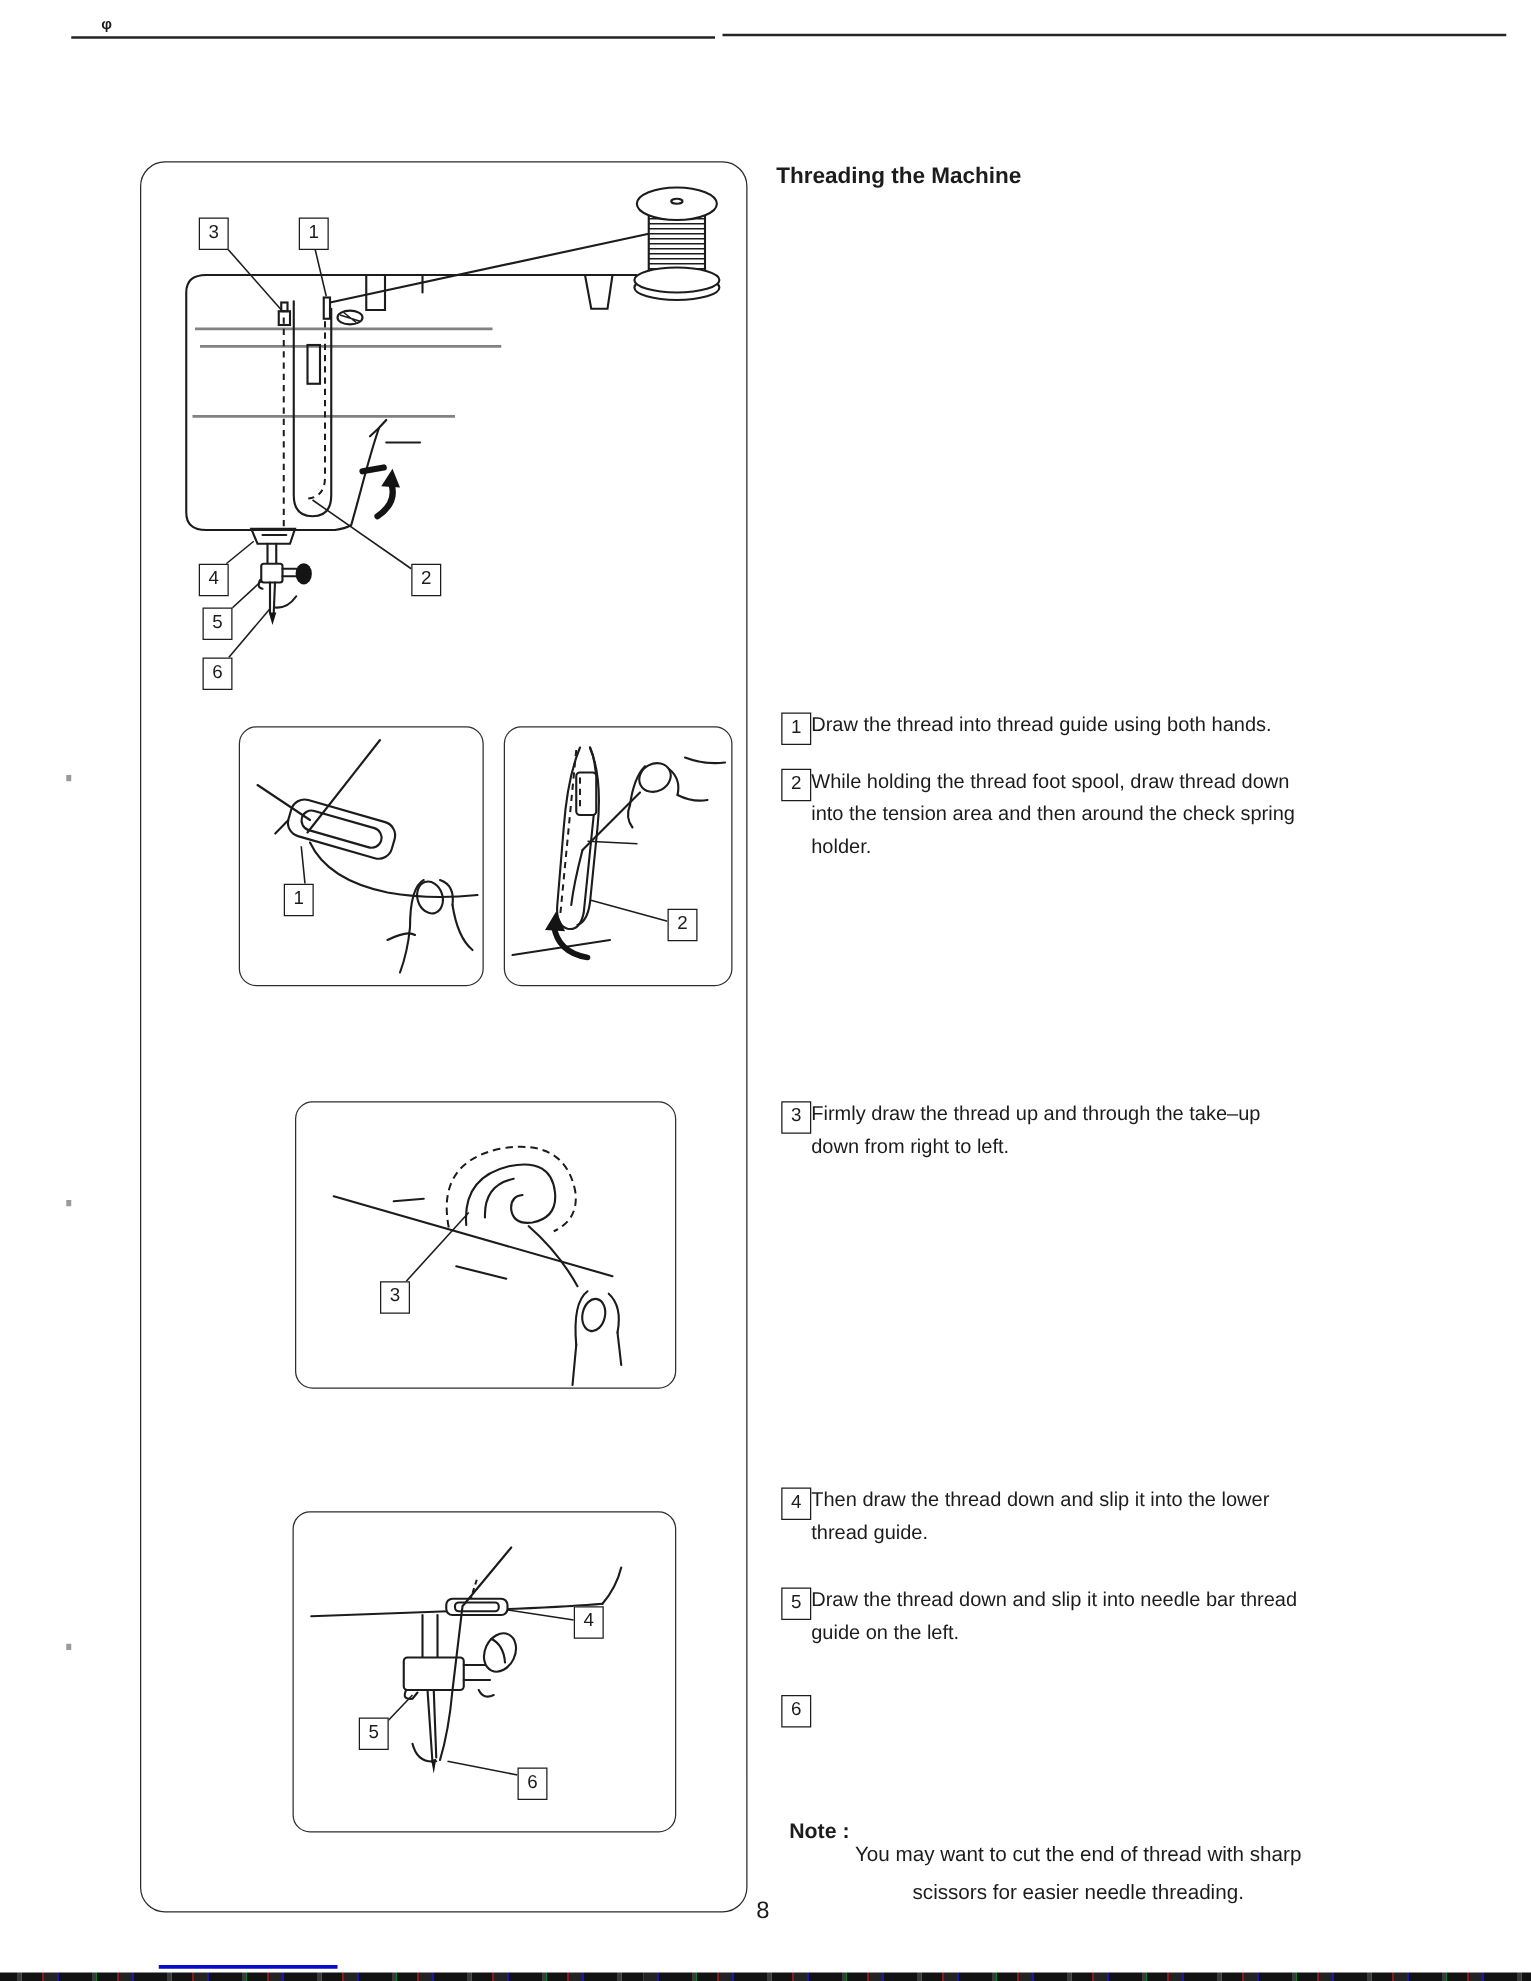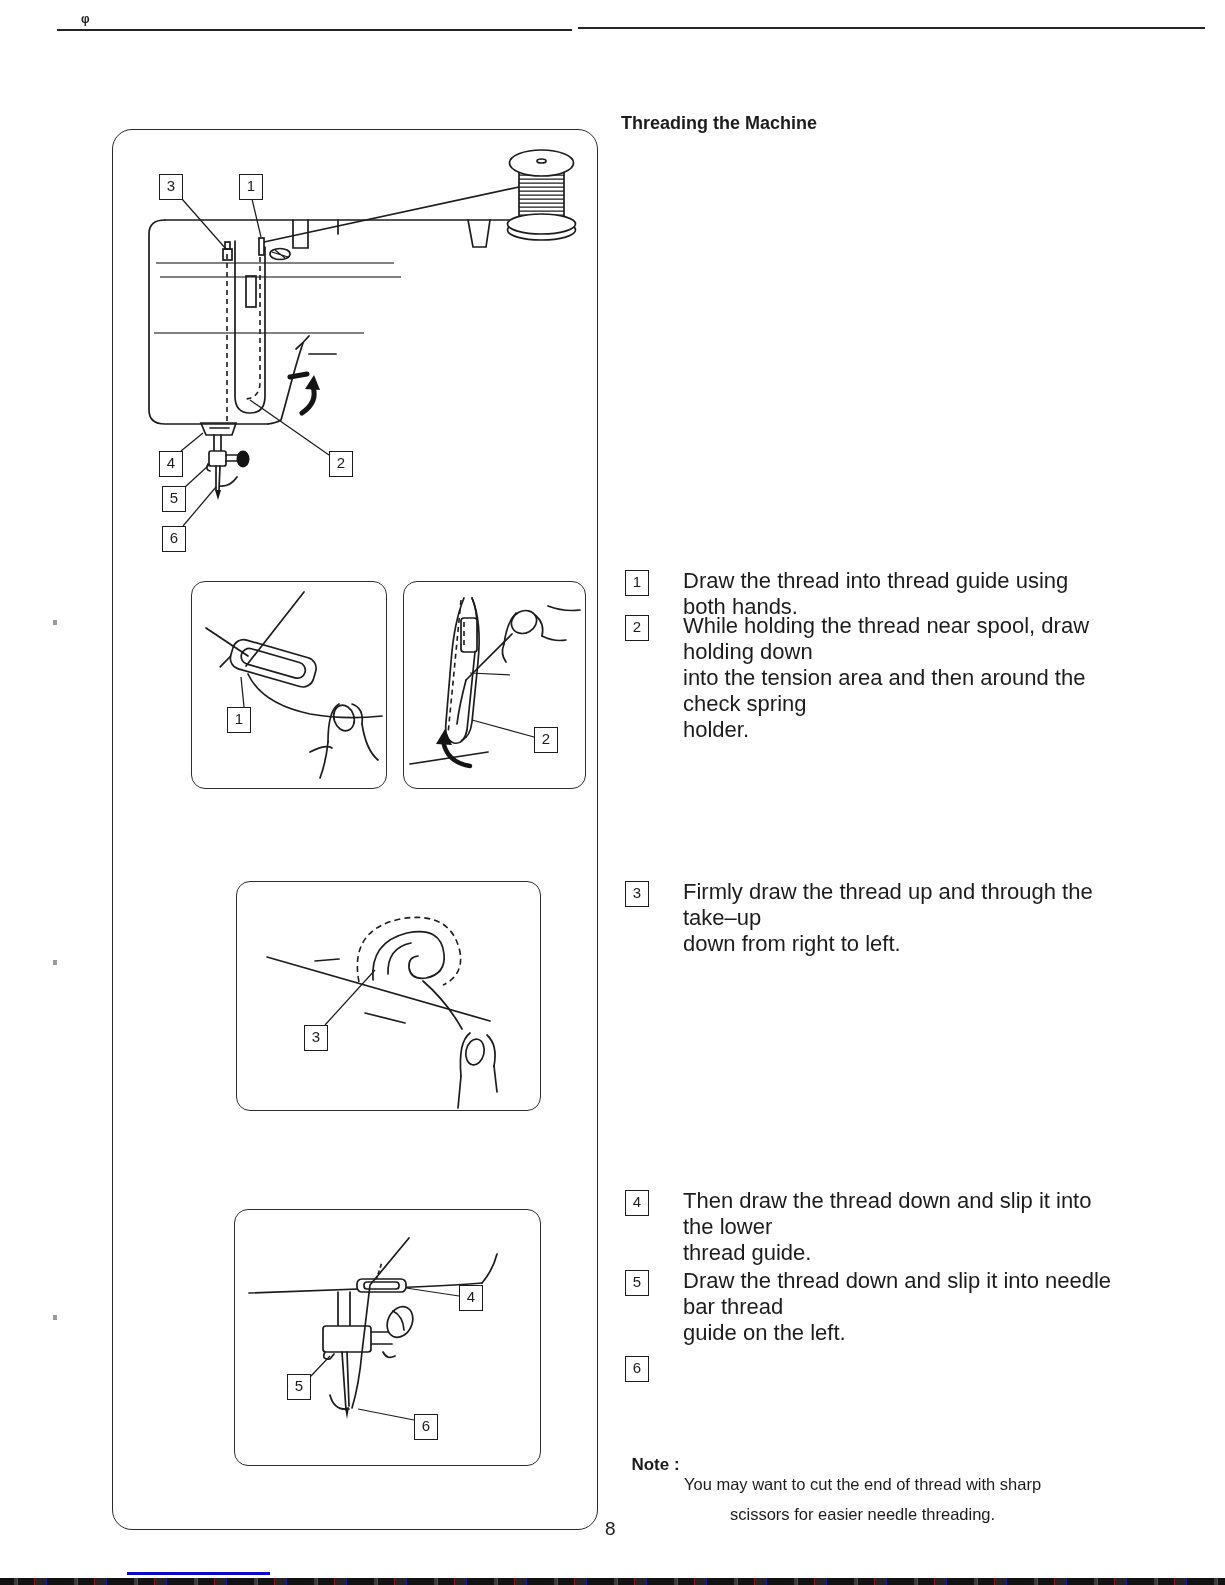--- a/index.html
+++ b/index.html
@@ -3,26 +3,26 @@
 <meta charset="utf-8">
 <style>
   html,body{margin:0;padding:0;background:#e8e8e8;}
   .page{position:relative;width:1225px;height:1585px;background:#ffffff;overflow:hidden;
         font-family:"Liberation Sans",sans-serif;color:#1c1c1c;}
   .rule{position:absolute;background:#242424;}
   .panel{position:absolute;border:1.8px solid #2a2a2a;border-radius:20px;background:#fff;}
   .figpanel{position:absolute;border:1.6px solid #2e2e2e;border-radius:14px;background:#fff;}
   .co{position:absolute;width:22px;height:24px;border:1.7px solid #1c1c1c;background:#fff;
       text-align:center;font:15px/22px "Liberation Sans",sans-serif;z-index:3;}
-  .title{position:absolute;left:621px;top:113px;font-size:18px;font-weight:bold;}
+  .title{position:absolute;left:621px;top:130px;font-size:18px;font-weight:bold;}
   .intro{position:absolute;left:621px;top:170px;font-size:16.5px;line-height:25.7px;white-space:pre-line;}
   .step{position:absolute;left:625px;display:flex;align-items:flex-start;}
   .cbox{flex:0 0 auto;width:22px;height:24px;border:1.7px solid #1c1c1c;background:#fff;
         text-align:center;font:15px/22px "Liberation Sans",sans-serif;}
-  .stext{margin-left:34px;margin-top:-2px;width:430px;font-size:22px;line-height:26px;white-space:pre-line;}
+  .stext{margin-top:-2px;width:430px;font-size:16px;line-height:26px;white-space:pre-line;}
   .noterow{position:absolute;left:627px;top:1450px;display:flex;text-align:center;}
   .nlabel{flex:0 0 auto;width:57px;font-size:17px;font-weight:bold;line-height:29px;}
   .ntext{font-size:16.5px;line-height:29.5px;white-space:pre-line;margin-top:20px;}
   .pagenum{position:absolute;left:605px;top:1518px;font-size:19px;}
   .ornament{position:absolute;left:81px;top:12px;font-size:12px;font-weight:bold;}
   .dot{position:absolute;width:4px;height:5px;background:#9a9a9a;}
   .blueline{position:absolute;left:127px;top:1572px;width:143px;height:2.5px;background:#0a0acc;}
   .noisestrip{position:absolute;left:0;top:1578px;width:1225px;height:7px;
       background:repeating-linear-gradient(90deg,#121212 0 14px,#3a3a3a 14px 17px,#0a7a2a 17px 18px,
       #121212 18px 34px,#8a1a1a 34px 35px,#232323 35px 46px,#1a1aa0 46px 47px,#121212 47px 60px);}
@@ -219,21 +219,21 @@
   </div>
 
   <div class="title">Threading the Machine</div>
 
   <div class="step" style="top:570px;">
     <div class="cbox">1</div>
     <div class="stext">Draw the thread into thread guide using both hands.</div>
   </div>
   <div class="step" style="top:615px;">
     <div class="cbox">2</div>
-    <div class="stext">While holding the thread near spool, draw holding down
+    <div class="stext">While holding the thread foot spool, draw thread down
 into the tension area and then around the check spring
 holder.</div>
   </div>
   <div class="step" style="top:881px;">
     <div class="cbox">3</div>
     <div class="stext">Firmly draw the thread up and through the take–up
 down from right to left.</div>
   </div>
   <div class="step" style="top:1190px;">
     <div class="cbox">4</div>

